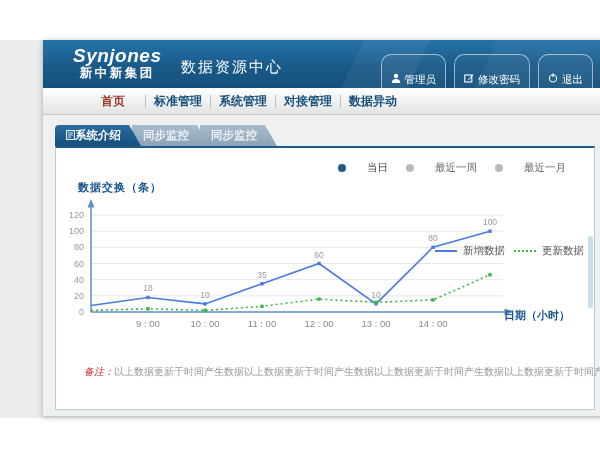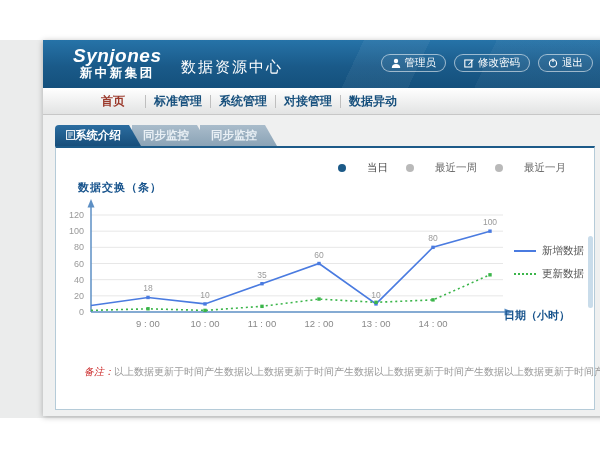--- a/index.html
+++ b/index.html
@@ -10,22 +10,22 @@
 
   
   .app-header { position:relative; height:48px; background:linear-gradient(180deg,#2673a8 0%,#1a5a89 55%,#14507c 100%); overflow:hidden; }
   .app-header .sheen { position:absolute; right:0; top:0; width:420px; height:48px;
     background:linear-gradient(115deg,transparent 40%,rgba(255,255,255,.05) 40%,rgba(255,255,255,.05) 55%,transparent 55%,transparent 70%,rgba(255,255,255,.04) 70%); }
   .logo { position:absolute; left:30px; top:6px; color:#fff; text-align:center; line-height:1.1; }
   .logo-en { font-size:19px; font-weight:bold; font-style:italic; letter-spacing:.5px; }
   .logo-cn { font-size:12.5px; font-weight:bold; letter-spacing:2.5px; }
   .app-title { position:absolute; left:138px; top:18px; color:#fff; font-size:15px; letter-spacing:2px; }
   .user-area { position:absolute; right:14px; top:14px; display:flex; gap:8px; }
-  .pill { display:flex; align-items:center; gap:4px; border:1px solid rgba(255,255,255,.55); border-radius:10px;
-    padding:1px 9px; color:#fff; font-size:10.5px; cursor:pointer; background:rgba(255,255,255,.04); }
+  .pill { display:flex; gap:4px; border:1px solid rgba(255,255,255,.55); border-radius:10px;
+    padding:18px 9px; color:#fff; font-size:10.5px; cursor:pointer; background:rgba(255,255,255,.04); }
   .pill svg { display:block; }
 
   
   .nav-bar { height:27px; background:linear-gradient(#ffffff,#e2e3e3); border-bottom:1px solid #c7c7c7; display:flex; align-items:center; padding-left:38px; }
   .nav-item { width:64px; text-align:center; font-size:12px; font-weight:bold; color:#17507d; cursor:pointer; line-height:16px; }
   .nav-sep { width:1px; height:13px; background:#bfbfbf; }
   .nav-item.active { color:#9b3a2c; }
 
   
   .content { position:absolute; top:75px; left:0; right:0; bottom:0; background:#eff0f0; }
@@ -41,21 +41,21 @@
   .filters { position:absolute; top:13px; right:28px; display:flex; gap:18px; font-size:10.5px; color:#666; }
   .filter { display:flex; align-items:center; gap:21px; cursor:pointer; }
   .dot { width:8px; height:8px; border-radius:50%; background:#b9b9b9; }
   .filter.selected .dot { background:#1c5a88; }
   .filter.selected { color:#444; }
 
   .y-axis-title { position:absolute; left:22px; top:32px; font-size:11px; font-weight:bold; color:#17538c; letter-spacing:1px;font-family:Liberation Serif, serif; }
   .chart-wrap { position:absolute; left:8px; top:46px; width:470px; height:142px; }
   .x-axis-title { position:absolute; left:448px; top:160px; font-size:11px; font-weight:bold; color:#17538c; }
 
-  .legend { position:absolute; right:10px; top:96px; display:flex; flex-direction:column; gap:9px; }
+  .legend { position:absolute; right:10px; top:96px; display:flex; flex-direction:row; gap:9px; }
   .legend-row { display:flex; align-items:center; gap:6px; font-size:10.5px; color:#555; }
   .legend-line { width:22px; height:0; }
   .legend-line.solid  { border-top:2px solid #4a7be0; }
   .legend-line.dotted { border-top:2px dotted #3bb54a; }
 
   .scroll-thumb { position:absolute; right:1px; top:88px; width:5px; height:72px; background:#c9dcea; border-radius:3px; }
 
   .note { position:absolute; left:28px; top:217px; width:490px; font-size:10px; color:#999; white-space:nowrap; }
   .note .prefix { color:#cc2b2b;font-style:italic; }
 

